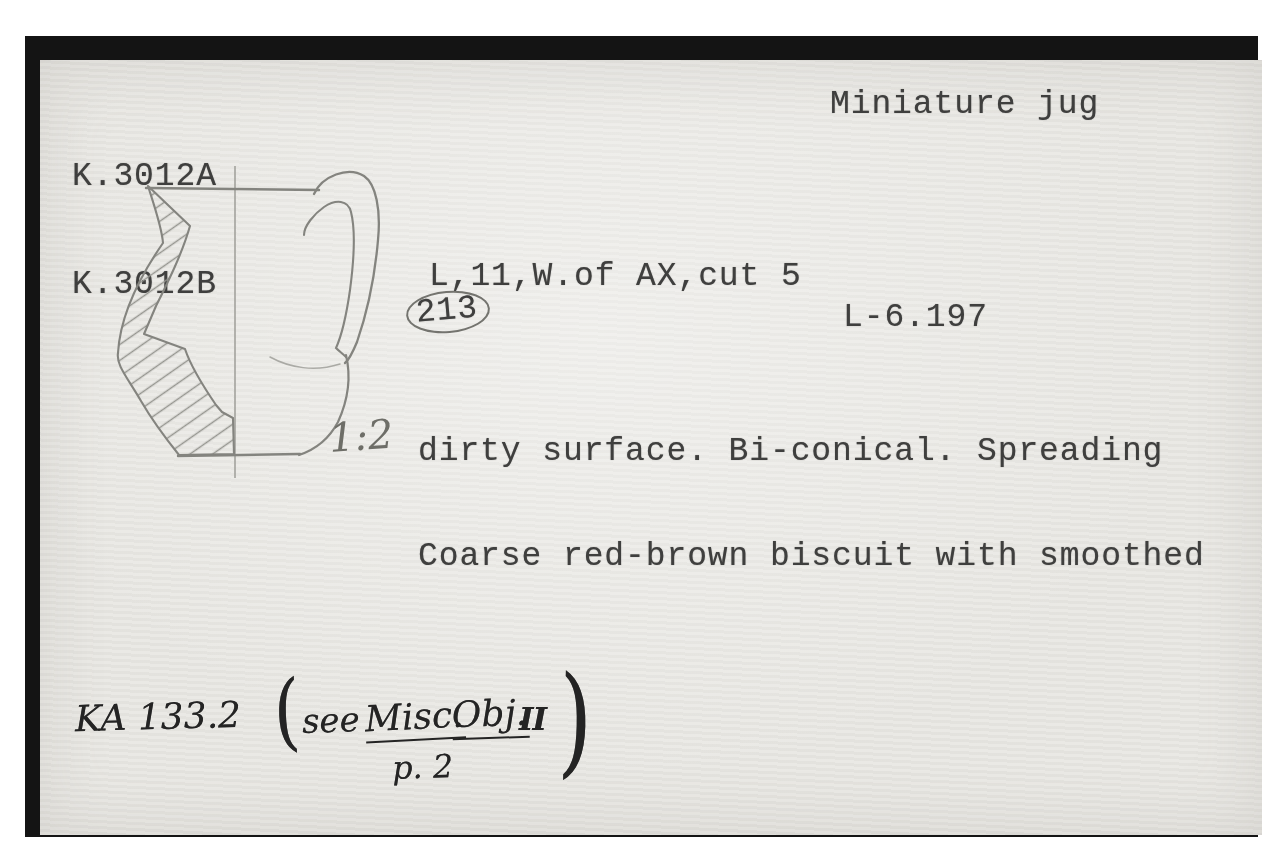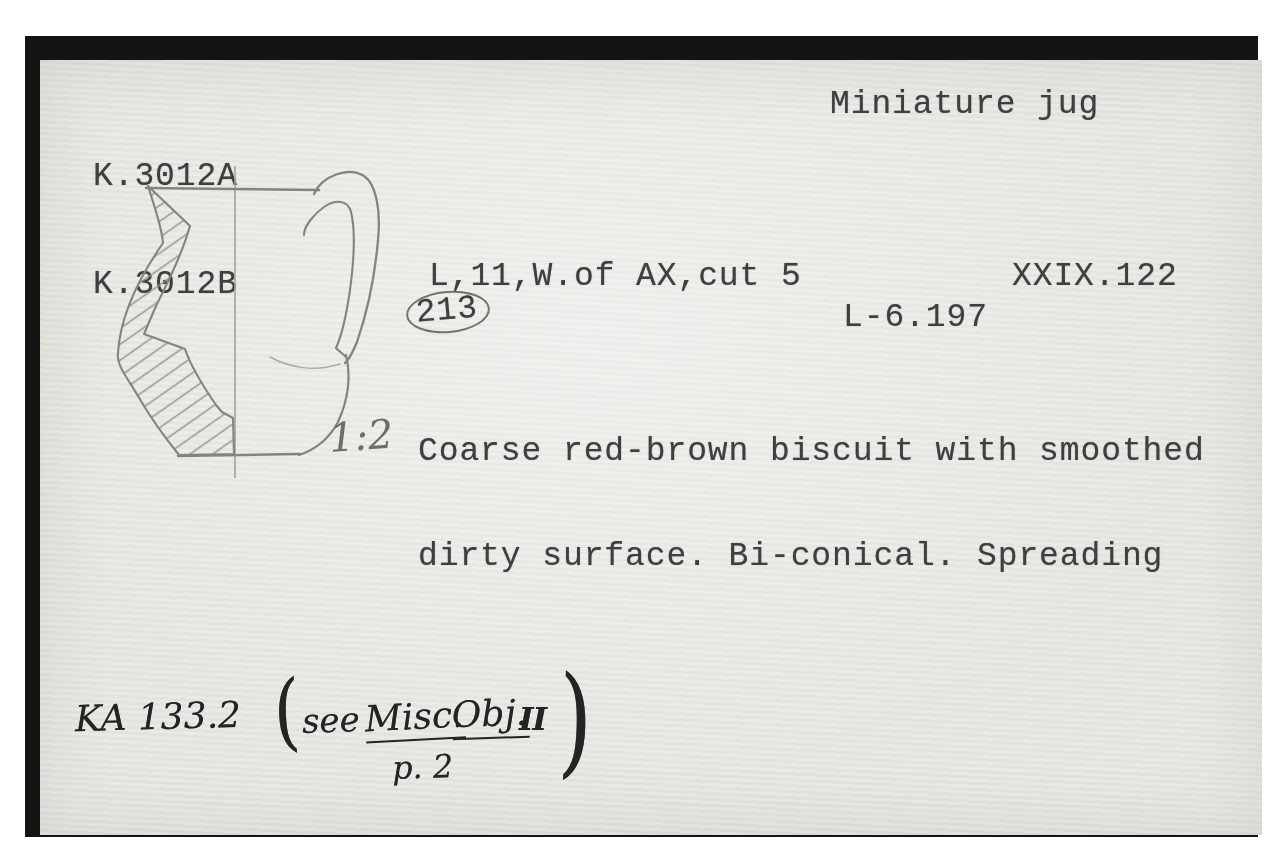--- a/index.html
+++ b/index.html
@@ -13,21 +13,21 @@
       repeating-linear-gradient(3deg, rgba(255,255,255,0.05) 0 3px, rgba(120,118,108,0.05) 3px 6px);
     box-shadow: inset 0 0 70px rgba(110,108,98,0.14);
   }
   .typed{
     position:absolute;
     font-family:"Liberation Mono",monospace;
     font-size:33px;line-height:35px;letter-spacing:0.9px;
     color:#3f3f3e;white-space:pre;
     text-shadow:0 0 1px rgba(63,63,62,0.5);
   }
-  .inv{top:27px;left:32px;line-height:36px;margin-left:21px;}
+  .inv{top:27px;left:32px;line-height:36px;}
   .title{top:27px;left:790px;}
   .dims{top:102px;left:378px;line-height:34px;}
   .findspot{top:199px;left:378px;margin-left:11px;}
   .plate{top:199px;left:972px;}
   .circled{
     top:231px;left:366px;
     display:inline-block;border:2.5px solid #74746f;border-radius:50%;
     padding:0px 10px 3px 8px;transform:rotate(-5deg);
   }
   .negref{top:240px;left:803px;}
@@ -60,28 +60,27 @@
       <div>K.3012A</div>
       <div>K.3012B</div>
     </div>
 
     <div class="typed title">Miniature jug</div>
 
     <div class="typed dims">
     </div>
 
     <div class="typed findspot">L,11,W.of AX,cut 5</div>
-    <div class="typed plate">XXIX.122</div>
 
     <div class="typed circled">213</div>
     <div class="typed negref">L-6.197</div>
 
     <div class="typed desc">
+      <div>dirty surface. Bi-conical. Spreading</div>
       <div>Coarse red-brown biscuit with smoothed</div>
-      <div>dirty surface. Bi-conical. Spreading</div>
     </div>
 
     <svg class="drawing" width="300" height="330" viewBox="0 0 300 330">
       <defs>
         <pattern id="hatch" width="13" height="13" patternUnits="userSpaceOnUse" patternTransform="rotate(-35)">
           <line x1="0" y1="6.5" x2="13" y2="6.5" stroke="#95958f" stroke-width="1.5"></line>
         </pattern>
       </defs>
 
       <path d="M135,6 L135,318" stroke="#a3a39d" stroke-width="1.6" fill="none"></path>

